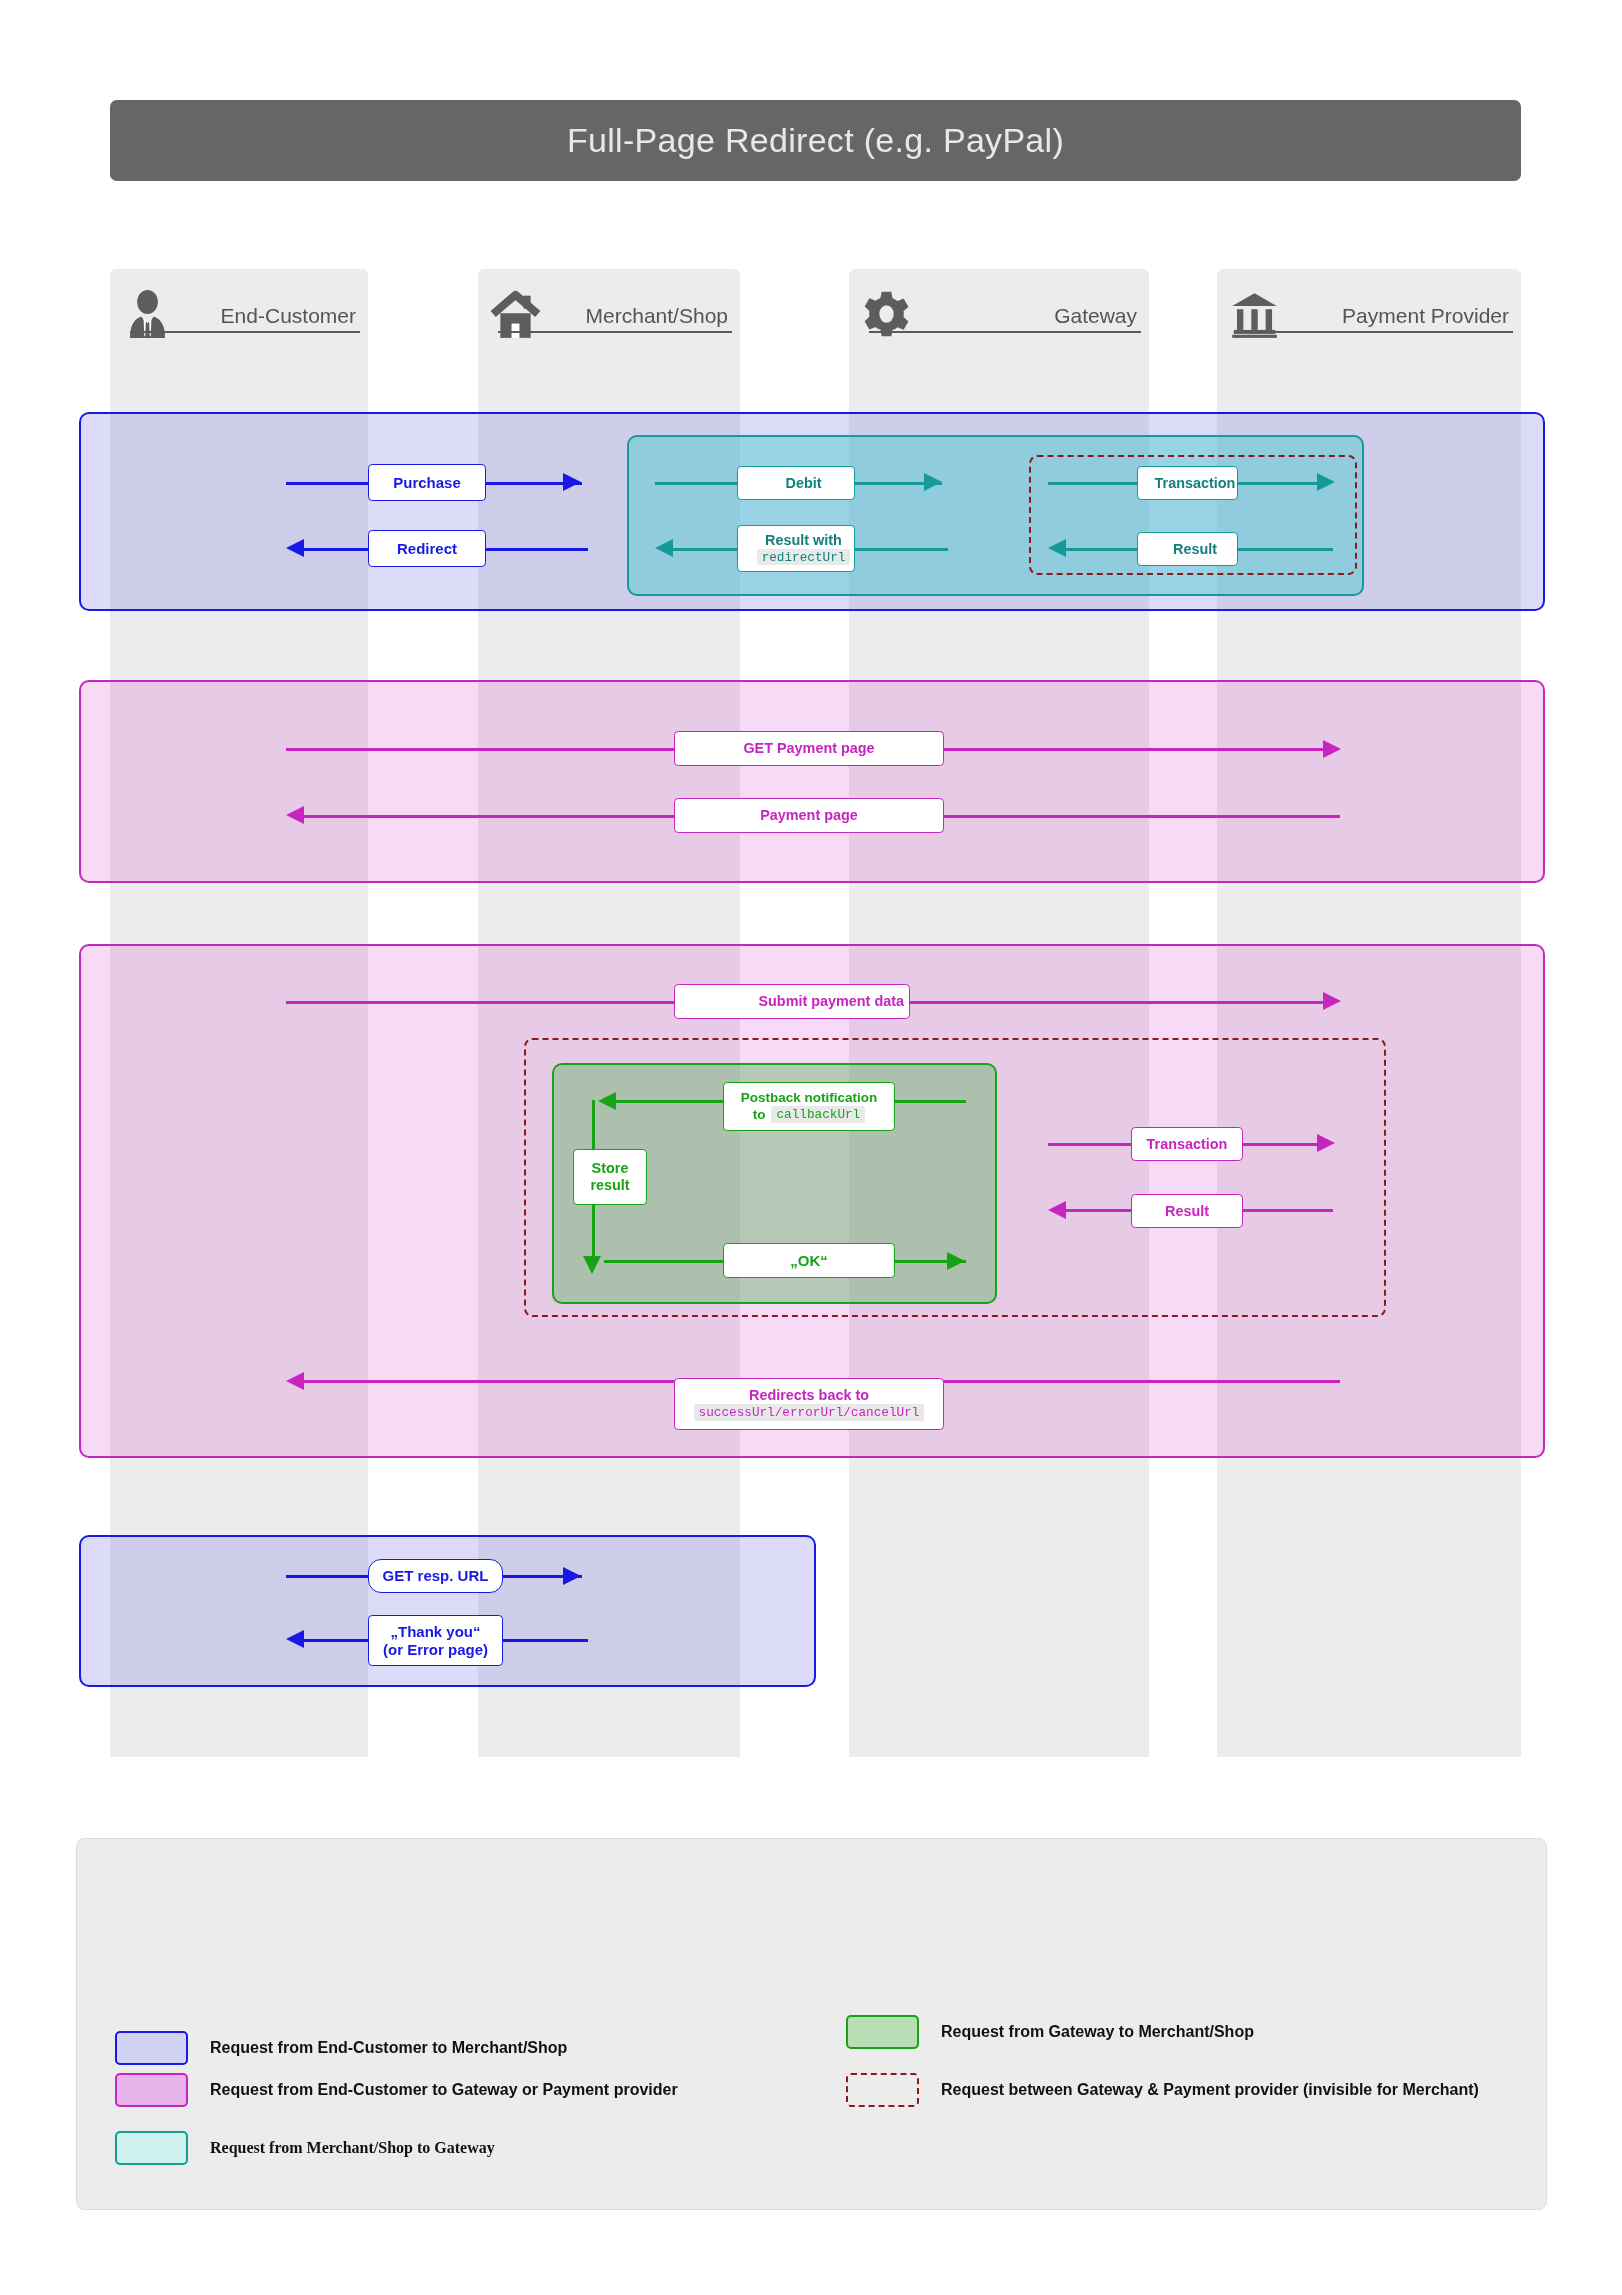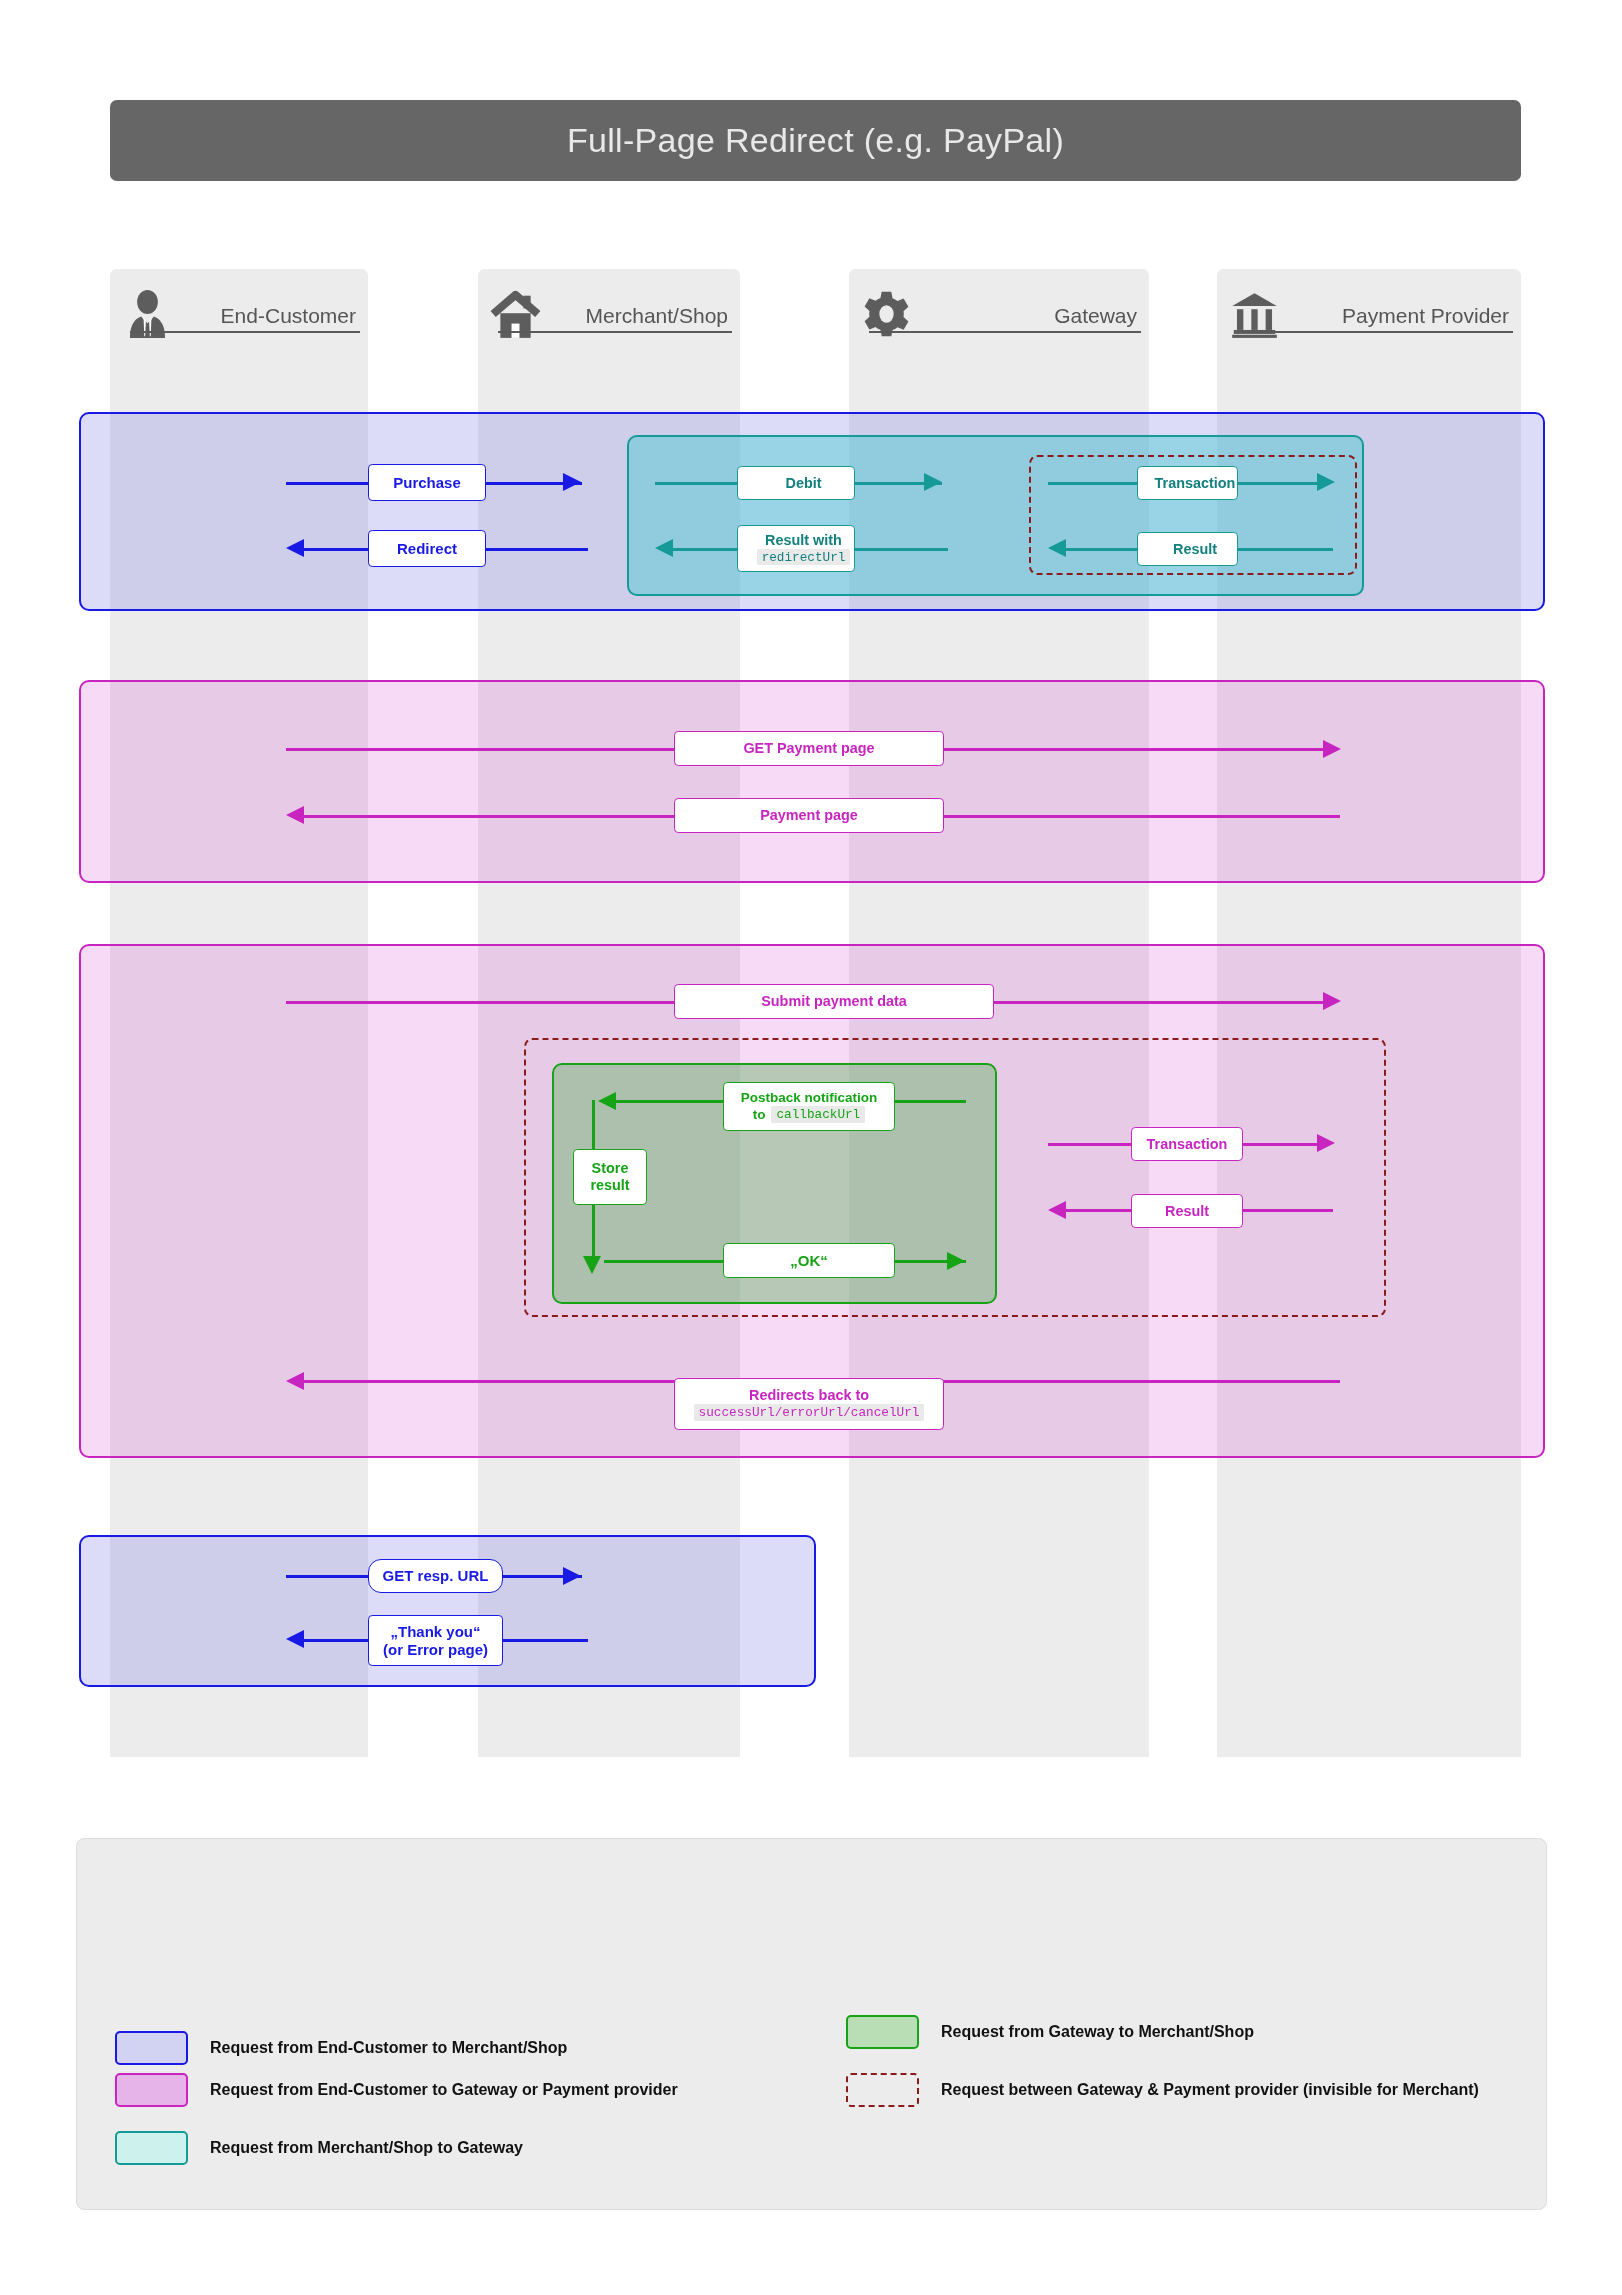--- a/index.html
+++ b/index.html
@@ -202,21 +202,21 @@
   <div class="line" style="left:292px; top:815px; width:1048px; background:#c724c0;"></div>
   <div class="arrow left" style="left:286px; top:806px; border-right:18.6px solid #c724c0;"></div>
   <div class="msg m-mag" style="left:674px; top:798px; width:270px; height:35px; font-size:14.4px;">
     <span>Payment page</span>
   </div>
 
 <div class="block blk-magenta" style="left:79px; top:944px; width:1466px; height:514px;"></div>
 
   <div class="line" style="left:286px; top:1001px; width:1048px; background:#c724c0;"></div>
   <div class="arrow right" style="left:1323px; top:992px; border-left:18.6px solid #c724c0;"></div>
-  <div class="msg m-mag" style="left:674px; top:984px; width:320px; height:35px; font-size:14.4px;">
+  <div class="msg m-mag" style="left:674px; top:984px; width:236px; height:35px; font-size:14.4px;align-items:flex-end;">
     <span>Submit payment data</span>
   </div>
 
   <div class="inner inner-dashed" style="left:524px; top:1038px; width:862px; height:279px;"></div>
 
     <div class="inner inner-green" style="left:552px; top:1063px; width:445px; height:241px;"></div>
 
       <div class="line" style="left:604px; top:1100px; width:362px; background:#16a416;"></div>
       <div class="arrow left" style="left:598px; top:1092px; border-right:18.6px solid #16a416;"></div>
       <div class="msg m-green" style="left:723px; top:1082px; width:172px; height:49px; font-size:13.5px;">
@@ -278,21 +278,21 @@
 <div id="legend">
 
   <div class="lg-item" style="left:38px; top:192px;">
     <span class="lg-sw" style="background:#d2d2f2; border:2.5px solid #1919e6;"></span>
     <span class="lg-tx">Request from End-Customer to Merchant/Shop</span>
   </div>
   <div class="lg-item" style="left:38px; top:234px;">
     <span class="lg-sw" style="background:#e6b4e8; border:2.5px solid #c724c0;"></span>
     <span class="lg-tx">Request from End-Customer to Gateway or Payment provider</span>
   </div>
-  <div class="lg-item" style="left:38px; top:292px;">
+  <div class="lg-item" style="left:38px; top:292px;font-family:Liberation Serif, serif;">
     <span class="lg-sw" style="background:#cdf2ee; border:2.5px solid #159a97;"></span>
     <span class="lg-tx">Request from Merchant/Shop to Gateway</span>
   </div>
   <div class="lg-item" style="left:769px; top:176px;">
     <span class="lg-sw" style="background:#b9ddb4; border:2.5px solid #16a416;"></span>
     <span class="lg-tx">Request from Gateway to Merchant/Shop</span>
   </div>
   <div class="lg-item" style="left:769px; top:234px;">
     <span class="lg-sw" style="background:transparent; border:2.5px dashed #8b1a1a;"></span>
     <span class="lg-tx">Request between Gateway &amp; Payment provider (invisible for Merchant)</span>

